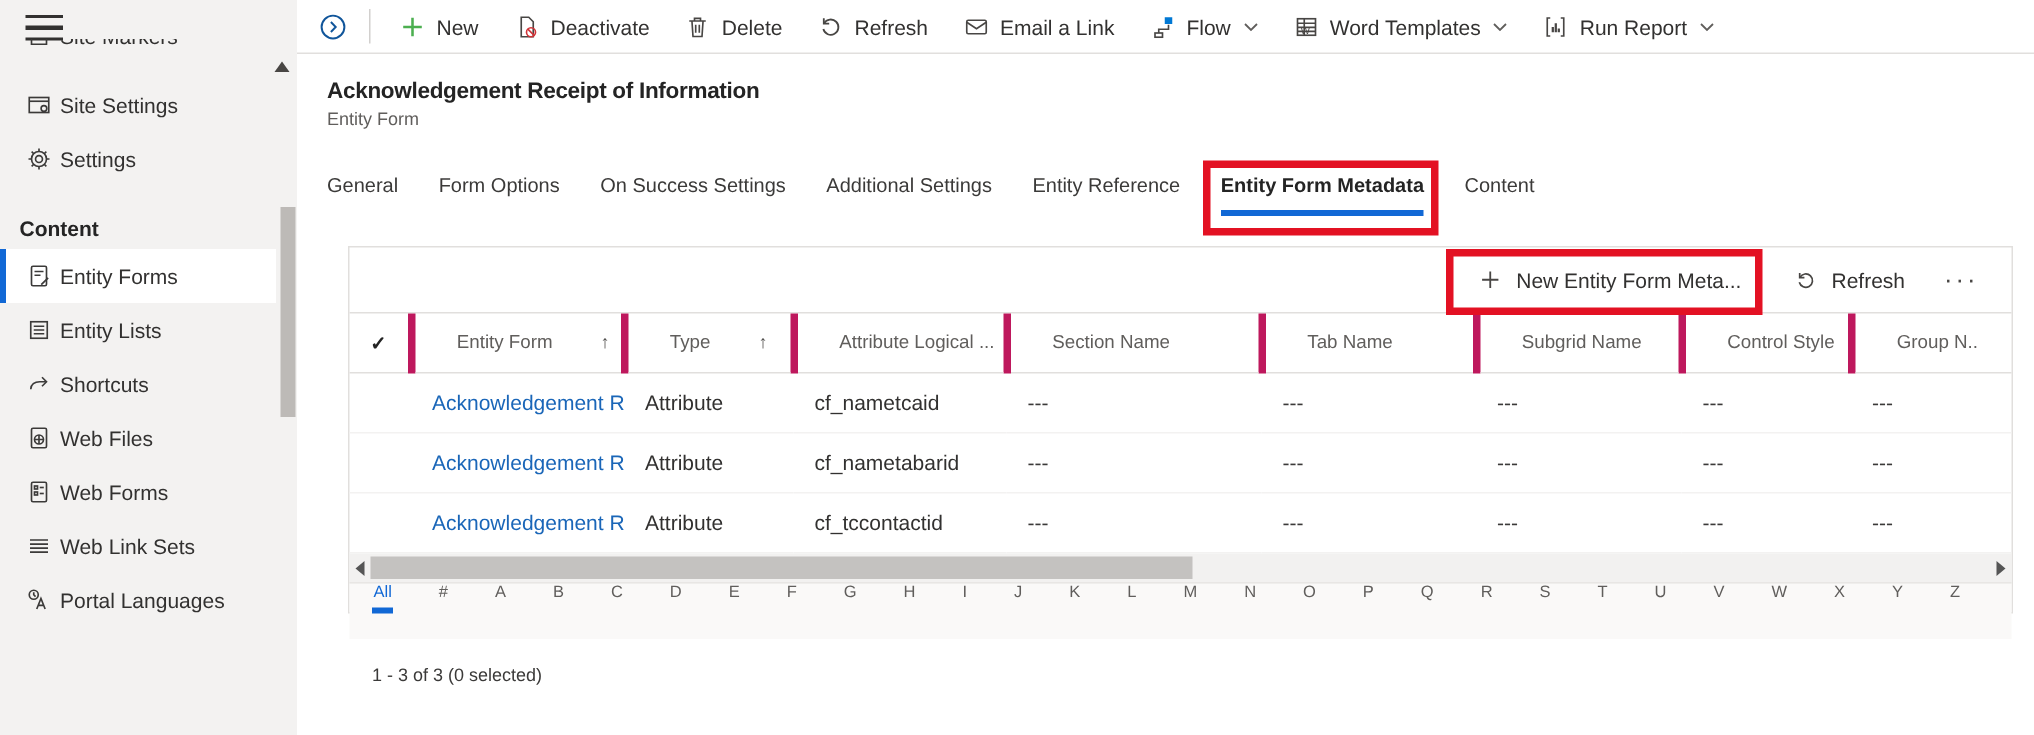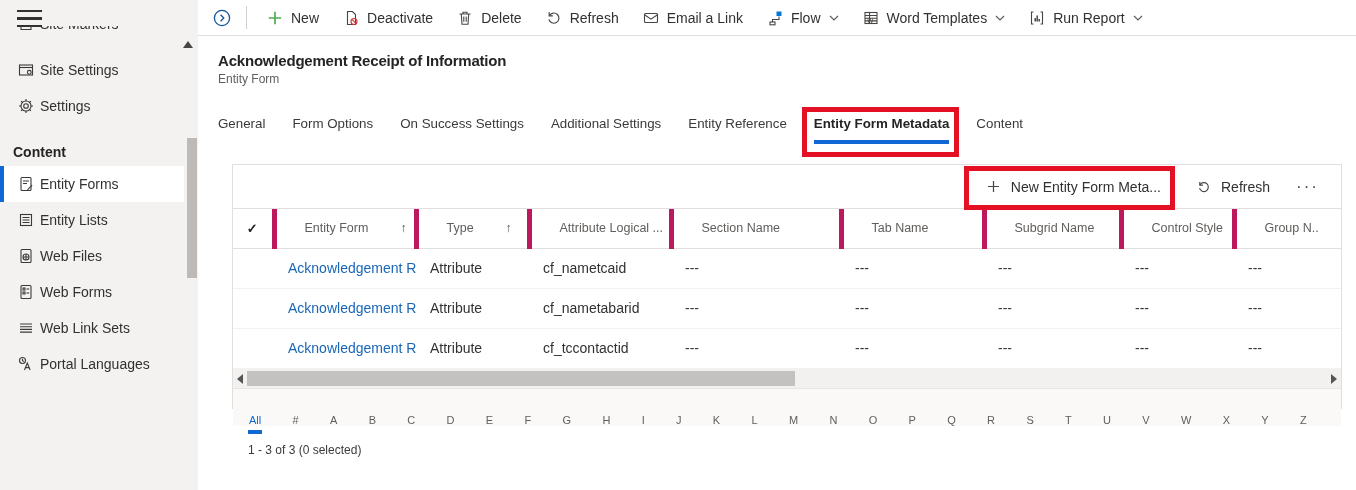--- a/index.html
+++ b/index.html
@@ -64,21 +64,21 @@
   tbody td.link{color:#1a66b8}
   tbody td.dash{color:#3b3a39}
 
   .hscroll{height:20px;background:#f2f1f0;position:relative;border-bottom:1px solid #e8e6e4}
   .hs-thumb{position:absolute;left:14px;top:2px;width:548px;height:15px;background:#c4c2c0}
   .hs-arrow{position:absolute;top:5px;width:0;height:0;
             border-top:5px solid transparent;border-bottom:5px solid transparent}
   .hs-left{left:4px;border-right:6px solid #555}
   .hs-right{right:4px;border-left:6px solid #555}
 
-  .alpha{height:37px;background:#faf9f8;display:flex;align-items:flex-end;
+  .alpha{height:37px;background:#faf9f8;display:flex;align-items:flex-start;
          justify-content:space-between;padding:0 34px 0 16px;font-size:11px;color:#605e5c}
   .alpha .letter{position:relative;cursor:pointer}
   .alpha .letter.active{color:#1168d5}
   .alpha .letter.active::after{content:"";position:absolute;left:-1px;right:-1px;bottom:-8px;
                                height:4px;background:#1168d5}
 
   .status{position:absolute;left:248px;top:443px;font-size:12px;color:#3b3a39}
 
   .annotation{position:absolute;border:5px solid #e31123;z-index:40;pointer-events:none}
 </style>
@@ -136,20 +136,29 @@
       <span>Entity Forms</span>
     </button>
     <button class="nav-row">
       <svg width="16" height="16" viewBox="0 0 16 16">
           <g fill="none" stroke="#3b3a39" stroke-width="1.1">
             <rect x="2.5" y="2.5" width="11" height="11"></rect>
             <path d="M4.5 5.5h7M4.5 8h7M4.5 10.5h7"></path>
           </g>
         </svg>
       <span>Entity Lists</span>
+    </button>
+    <button class="nav-row">
+      <svg width="16" height="16" viewBox="0 0 16 16">
+          <g fill="none" stroke="#3b3a39" stroke-width="1.1">
+            <path d="M2.5 11.5c0-3.2 2.6-5 6-5h4"></path>
+            <path d="M10 3.5l3 3-3 3"></path>
+          </g>
+        </svg>
+      <span>Shortcuts</span>
     </button>
     <button class="nav-row">
       <svg width="16" height="16" viewBox="0 0 16 16">
           <g fill="none" stroke="#3b3a39" stroke-width="1.1">
             <rect x="3" y="1.5" width="10" height="13" rx="1"></rect>
             <circle cx="8" cy="9" r="3"></circle>
             <path d="M5 9h6M8 6v6"></path>
           </g>
         </svg>
       <span>Web Files</span>

